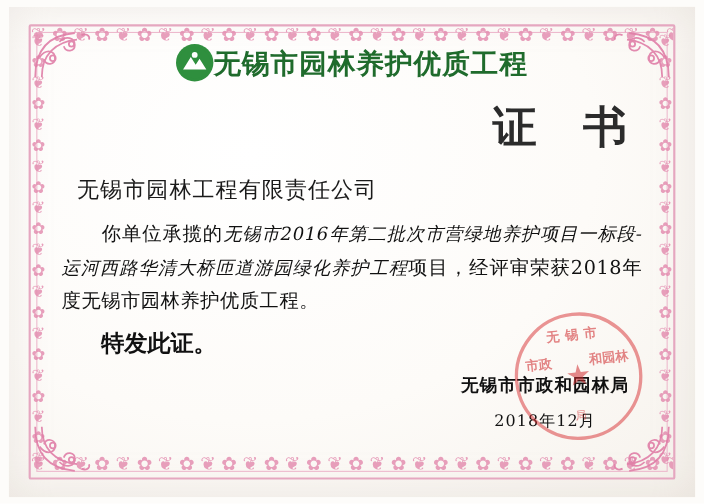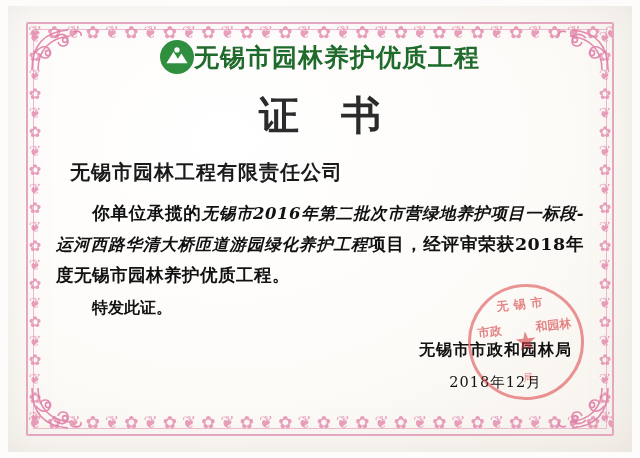--- a/index.html
+++ b/index.html
@@ -127,59 +127,59 @@
   .org-name {
     font-family: "DejaVu Serif", serif;
     font-size: 25px;
     font-weight: bold;
     color: #1f6b2c;
     letter-spacing: 1px;
     white-space: nowrap;
   }
 
   .title {
-    text-align: center;
+    text-align: right;
     font-family: "DejaVu Serif", serif;
     font-size: 40px;
     font-weight: bold;
     color: #2b2b2b;
     letter-spacing: 14px;
     margin: 14px 0 2px 0;
     text-indent: 14px;
   }
 
   .recipient {
     margin: 16px 0 0 14px;
     font-family: "DejaVu Serif", serif;
     font-size: 20px;
-    font-weight: bold;
+    font-weight: normal;
     color: #1a1a1a;
     letter-spacing: 1px;
   }
 
   .body-text {
     margin-top: 12px;
     font-family: "DejaVu Serif", serif;
     font-size: 17.5px;
-    font-weight: bold;
+    font-weight: normal;
     color: #111;
     line-height: 1.75;
     text-align: justify;
     letter-spacing: 0.5px;
   }
   .body-text .indent { display: inline-block; width: 36px; }
   .project {
     font-style: italic;
     font-size: 16.5px;
   }
 
   .closing {
     margin-top: 8px;
     font-family: "DejaVu Serif", serif;
-    font-size: 16px;
+    font-size: 21px;
     font-weight: bold;
     color: #111;
   }
   .closing .indent { display: inline-block; width: 36px; }
 
   .signature {
     position: absolute;
     right: 12px;
     bottom: 26px;
     text-align: center;

